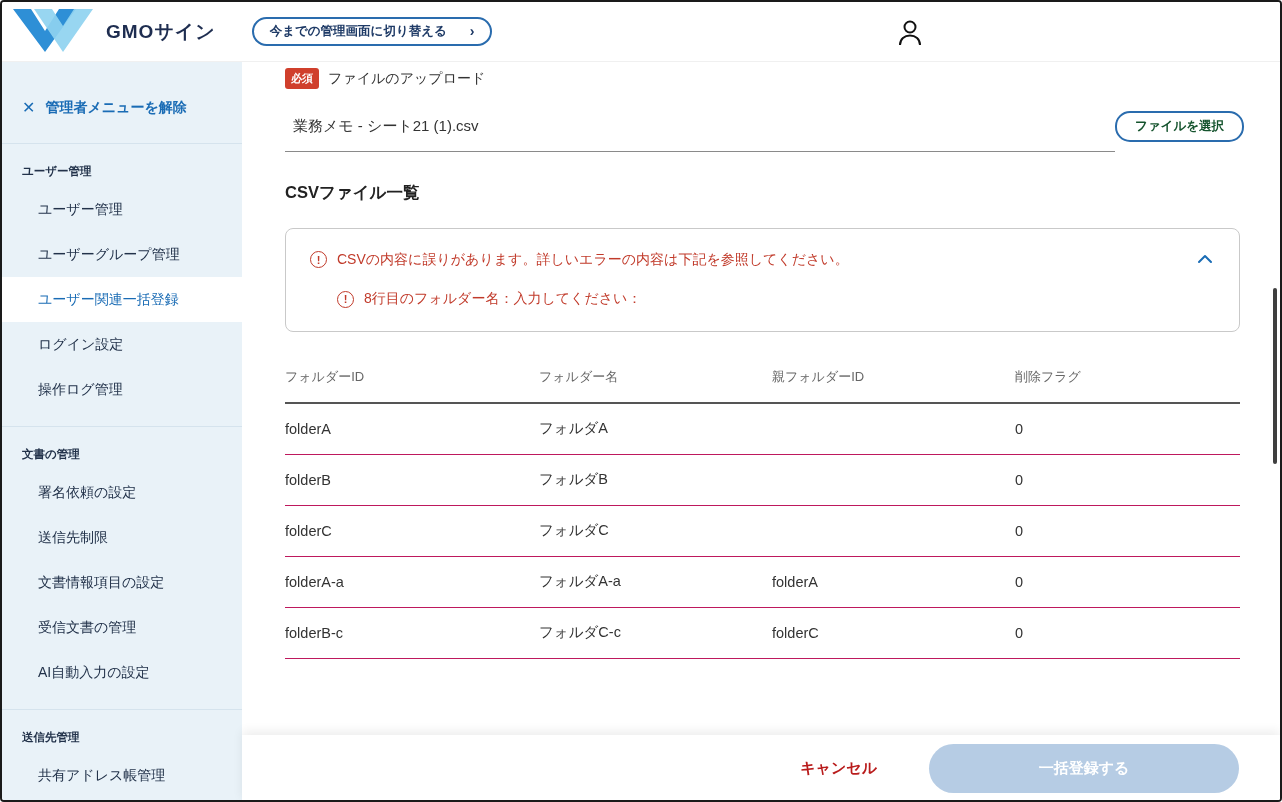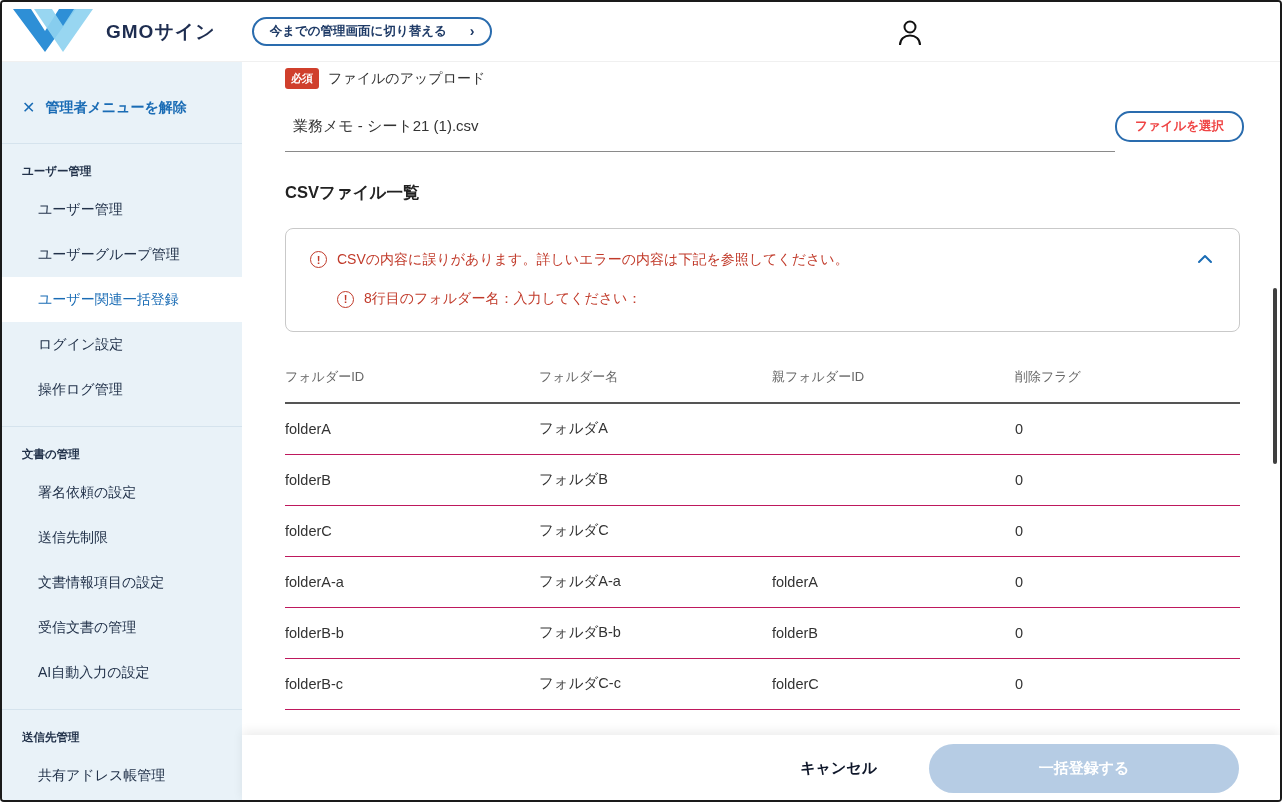--- a/index.html
+++ b/index.html
@@ -97,21 +97,21 @@
   .file-field {
     width: 830px; flex: none;
     border-bottom: 1px solid #8a8a8a;
     padding: 8px 8px 15px 8px;
     font-size: 15px; color: #333;
   }
   .file-row .spacer { flex: 1; }
   .file-select-btn {
     align-self: flex-start; margin-top: 2px;
     border: 2px solid #2a6cae; border-radius: 15px;
-    background: #fff; color: #ef4444;
+    background: #fff; color: #14532d;
     font-family: inherit;
     font-size: 12.5px; font-weight: bold;
     padding: 5px 18px; cursor: pointer;
     white-space: nowrap;
   }
   .csv-title { margin-top: 30px; font-size: 16.5px; font-weight: bold; color: #222; }
   .data-count { margin-top: 26px; font-size: 14px; color: #333; }
   
   .error-panel {
     margin-top: 24px;
@@ -150,21 +150,21 @@
   
   .footer-bar {
     height: 67px; flex: none; background: #fff;
     box-shadow: 0 -4px 10px rgba(0,0,0,0.07);
     display: flex; align-items: center; justify-content: flex-end;
     padding-right: 41px; position: relative; z-index: 2;
   }
   .cancel-btn {
     background: none; border: none; cursor: pointer;
     font-family: inherit;
-    color: #0f172a; font-size: 15px; font-weight: bold;
+    color: #b91c1c; font-size: 15px; font-weight: bold;
     margin-right: 52px;
   }
   .submit-btn {
     width: 310px; height: 49px;
     border: none; border-radius: 25px;
     background: #b6cce4; color: #fff;
     font-family: inherit;
     font-size: 15px; font-weight: bold;
     cursor: pointer;
   }
@@ -300,26 +300,20 @@
               <td></td>
               <td>0</td>
             </tr>
             <tr>
               <td>folderA-a</td>
               <td>フォルダA-a</td>
               <td>folderA</td>
               <td>0</td>
             </tr>
             <tr>
-              <td>folderB-b</td>
-              <td>フォルダB-b</td>
-              <td>folderB</td>
-              <td>0</td>
-            </tr>
-            <tr>
               <td>folderB-c</td>
               <td>フォルダC-c</td>
               <td>folderC</td>
               <td>0</td>
             </tr>
           </tbody>
         </table>
 
       </div>
 

